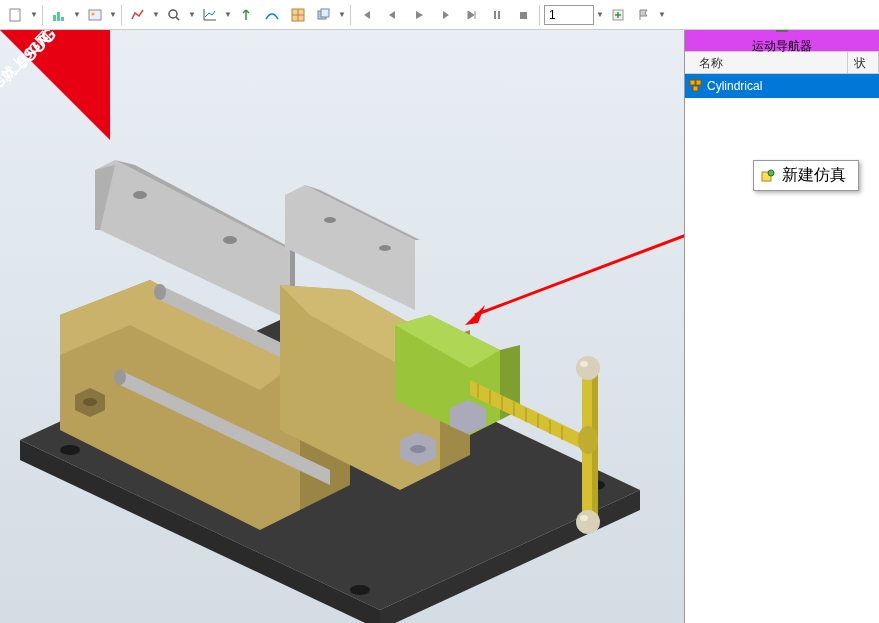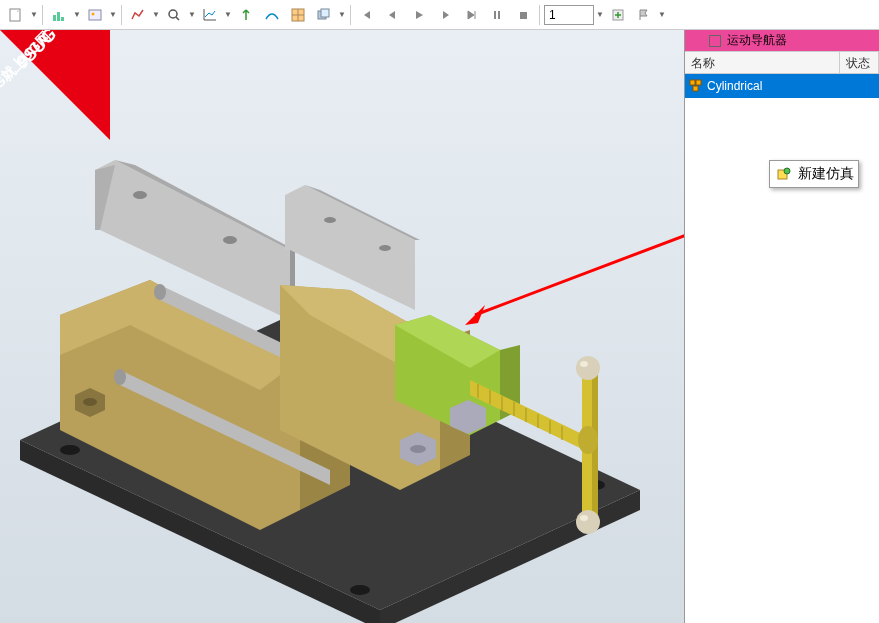--- a/index.html
+++ b/index.html
@@ -8,34 +8,34 @@
 .toolbar { height: 30px; background: #fff; border-bottom: 1px solid #ccc; display: flex; align-items: center; padding: 0 4px; gap: 2px; }
 .tool-btn { width: 24px; height: 22px; display: inline-flex; align-items: center; justify-content: center; cursor: pointer; border: 1px solid transparent; }
 .tool-sep { width: 1px; height: 20px; background: #ccc; margin: 0 2px; }
 .tool-dropdown { width: 8px; font-size: 8px; color: #666; }
 .tool-input { width: 50px; height: 20px; border: 1px solid #999; padding: 0 4px; font-size: 12px; }
 
 .main-area { display: flex; height: calc(100% - 30px); }
 .viewport { flex: 1; background: linear-gradient(180deg, #e8eef3 0%, #d4dce4 100%); position: relative; overflow: hidden; }
 .sidebar { width: 195px; background: #fff; border-left: 1px solid #999; display: flex; flex-direction: column; }
 
-.nav-header { height: 22px; display: flex; align-items: center; padding: 0 24px; gap: 6px; border-bottom: 1px solid #ccc; background: #ec4899; }
+.nav-header { height: 22px; display: flex; align-items: center; padding: 0 6px; gap: 6px; border-bottom: 1px solid #ccc; background: #d946ef; flex-direction: column; }
 .nav-checkbox { width: 12px; height: 12px; border: 1px solid #666; }
 .nav-columns { height: 22px; display: flex; border-bottom: 1px solid #ccc; background: #f5f5f5; }
 .nav-col { border-right: 1px solid #ccc; padding: 3px 6px; font-size: 12px; color: #333; }
-.nav-col-name { width: 155px; }
+.nav-col-name { width: 155px; margin-left: 8px; }
 .nav-col-status { flex: 1; font-family: Liberation Mono, monospace; }
 
 .nav-tree { flex: 1; background: #fff; overflow: auto; }
 .nav-row { height: 18px; display: flex; align-items: center; padding: 12px 4px; gap: 4px; }
 .nav-row.selected { background: #0078d7; color: #fff; }
 .tree-icon { width: 14px; height: 14px; display: inline-flex; align-items: center; justify-content: center; font-size: 10px; }
 
 .context-menu { position: absolute; right: 20px; top: 160px; background: #fff; border: 1px solid #999; box-shadow: 2px 2px 4px rgba(0,0,0,0.3); z-index: 100; }
-.menu-item { padding: 4px 4px 4px 6px; display: flex; align-items: center; gap: 6px; cursor: pointer; font-size: 14px; }
+.menu-item { padding: 4px 12px 4px 6px; display: flex; align-items: center; gap: 6px; cursor: pointer; font-size: 16px; }
 .menu-icon { width: 16px; height: 16px; display: inline-flex; align-items: center; justify-content: center; }
 
 .watermark { position: absolute; top: -20px; left: -20px; z-index: 50; }
 .watermark-triangle { width: 0; height: 0; border-left: 110px solid transparent; border-top: 110px solid #e60012; transform: rotate(0deg); position: absolute; top: 20px; left: 20px; }
 .watermark-text { position: absolute; top: 50px; left: -15px; transform: rotate(-45deg); color: #fff; font-weight: bold; font-size: 14px; white-space: nowrap; }
 .watermark-text2 { position: absolute; top: 28px; left: 32px; transform: rotate(-45deg); color: #fff; font-weight: bold; font-size: 18px; white-space: nowrap; font-style: italic; }
 
 .arrow-annotation { position: absolute; top: 165px; left: 460px; z-index: 40; pointer-events: none; }
 
 .vise-svg { position: absolute; top: 60px; left: 0; }

